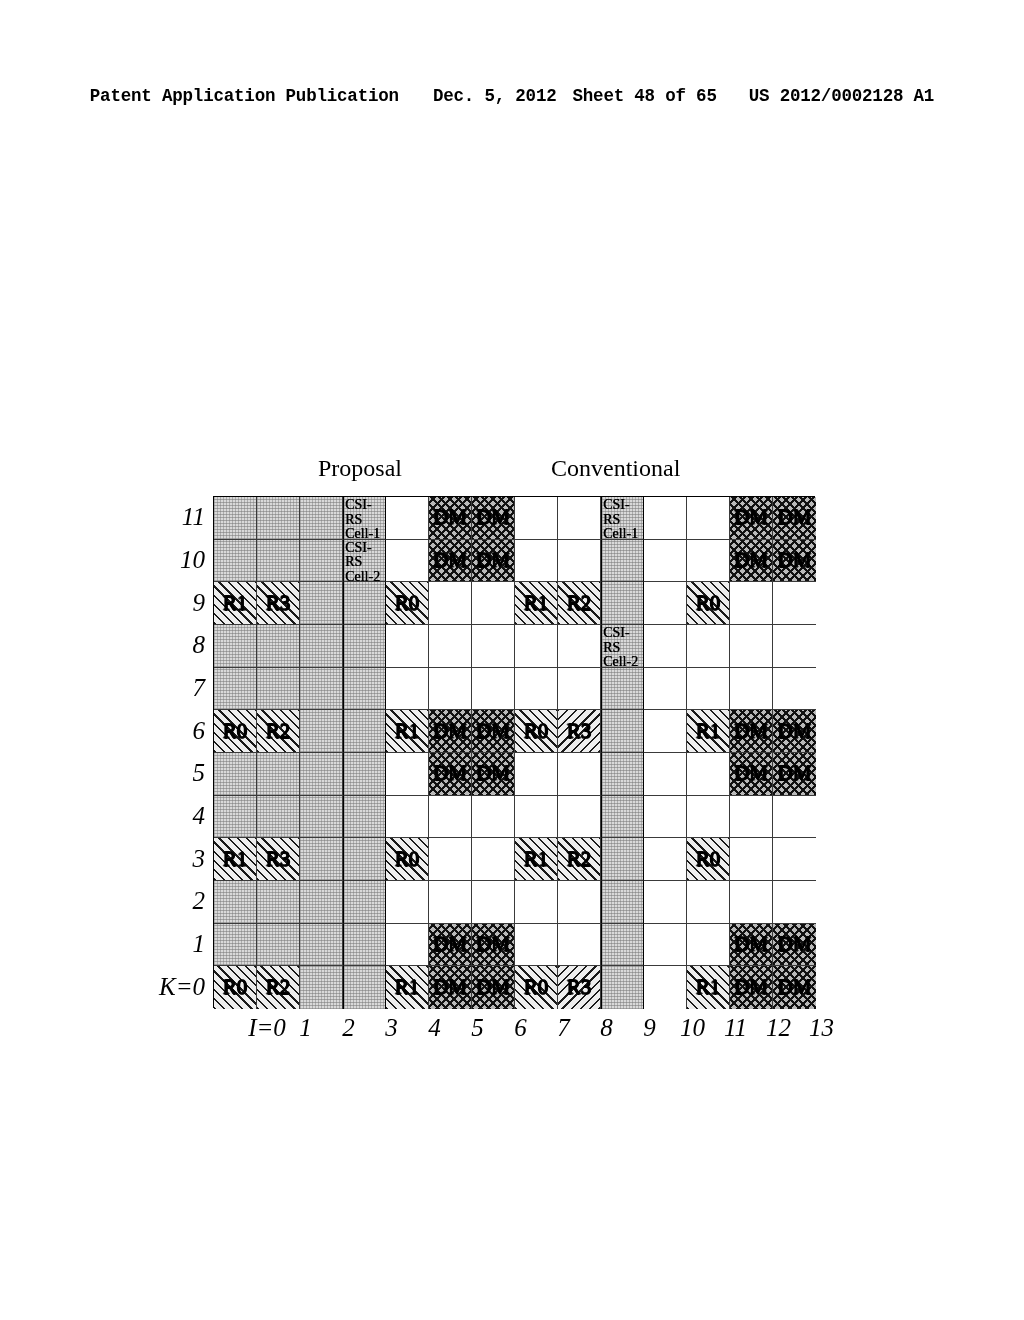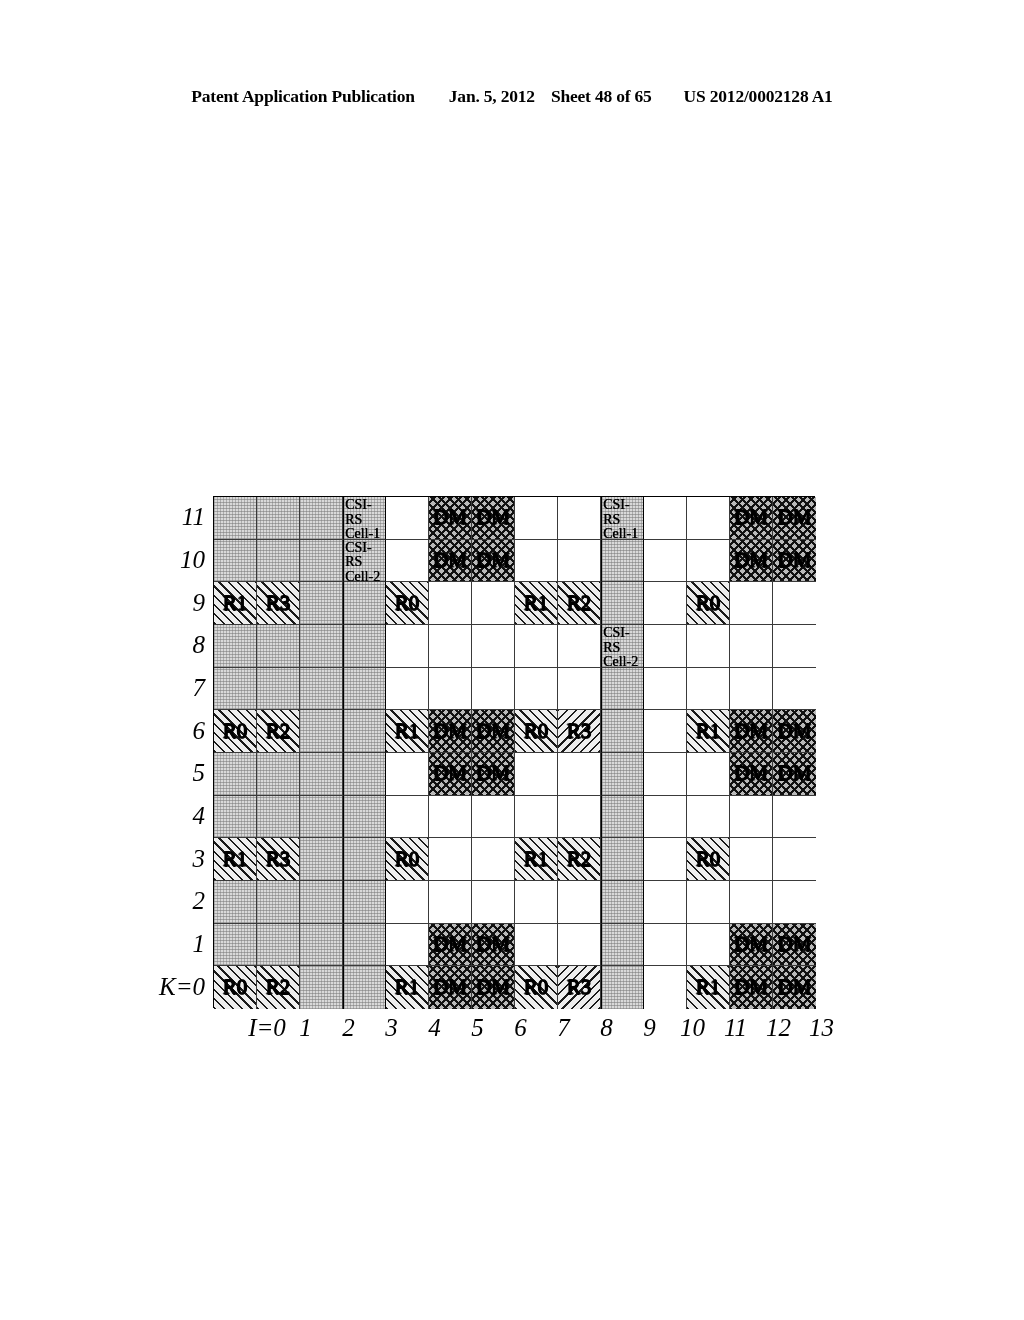--- a/index.html
+++ b/index.html
@@ -10,21 +10,21 @@
   }
 
   
   #pub-header{
     position:absolute;left:0;top:86px;width:1024px;
     display:flex;justify-content:center;align-items:baseline;
     font-family:"Liberation Serif", serif;
     font-weight:bold;font-size:17.5px;letter-spacing:-0.2px;
     white-space:nowrap;
   }
-  #pub-header .seg{display:inline-block;}
+  #pub-header .seg{display:inline-block;font-family:Liberation Mono, monospace;}
   #pub-header .gap-a{width:34px;}
   #pub-header .gap-b{width:16px;}
   #pub-header .gap-c{width:32px;}
 
   
   #fig-title{
     position:absolute;left:0;top:288px;width:1024px;
     text-align:center;font-size:30px;letter-spacing:1.5px;
     font-family:"Liberation Serif", serif;
   }
@@ -130,30 +130,34 @@
     font-family:"Liberation Serif", serif;white-space:nowrap;
   }
   #xlabels .xl.first{width:60px;left:-4px;justify-content:center;}
 </style>
 </head>
 <body>
 
 <div id="pub-header">
   <span class="seg">Patent Application Publication</span>
   <span class="gap-a"></span>
-  <span class="seg">Jan. 5, 2012</span>
+  <span class="seg">Dec. 5, 2012</span>
   <span class="gap-b"></span>
   <span class="seg">Sheet 48 of 65</span>
   <span class="gap-c"></span>
   <span class="seg">US 2012/0002128 A1</span>
 </div>
 
 <div id="figure">
 
 
+  <div id="col-captions">
+    <span class="cap" id="cap-proposal">Proposal</span>
+    <span class="cap" id="cap-conventional">Conventional</span>
+  </div>
 
   <div id="ylabels">
       <div class="yl" style="top: 0px;">11</div>
       <div class="yl" style="top: 42.67px;">10</div>
       <div class="yl" style="top: 85.34px;">9</div>
       <div class="yl" style="top: 128.01px;">8</div>
       <div class="yl" style="top: 170.68px;">7</div>
       <div class="yl" style="top: 213.35px;">6</div>
       <div class="yl" style="top: 256.02px;">5</div>
       <div class="yl" style="top: 298.69px;">4</div>

